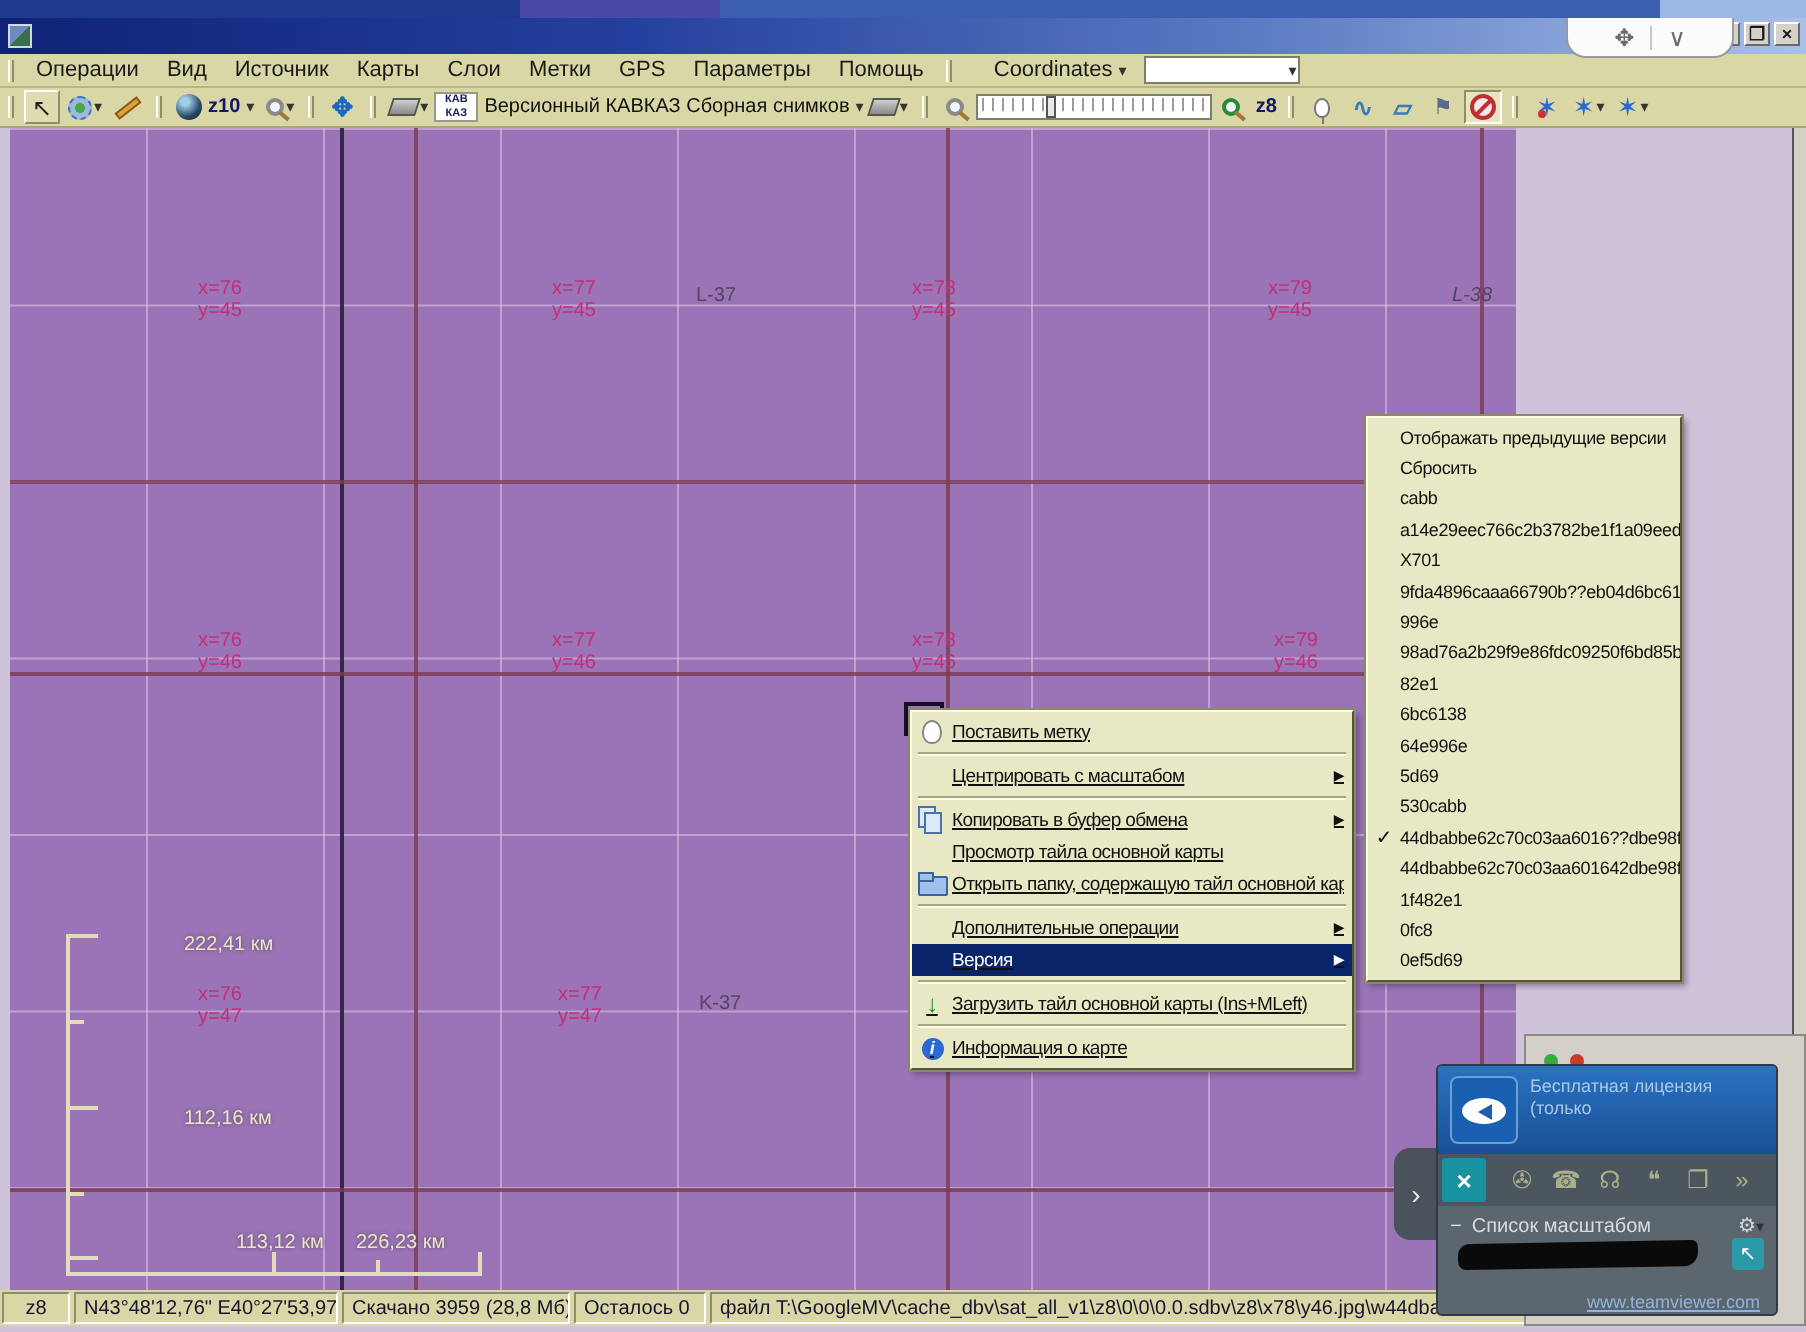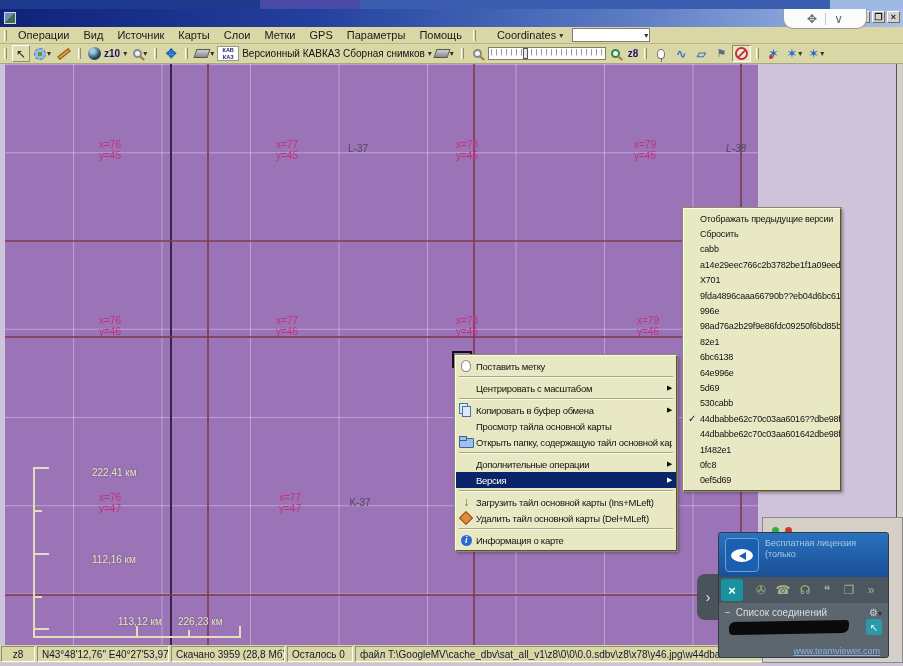--- a/index.html
+++ b/index.html
@@ -118,21 +118,21 @@
              border-left:2px solid #e2dcbc; }
   .ruler-v i { position:absolute; left:0; height:2px; background:#e2dcbc; }
   .ruler-h { position:absolute; left:28px; top:564px; width:208px; height:10px;
              border-bottom:2px solid #e2dcbc; }
   .ruler-h i { position:absolute; bottom:0; width:2px; background:#e2dcbc; }
 
   
   .ctxmenu { position:absolute; left:455px; top:355px; width:222px; background:#e9e8c4;
              border:1px solid; border-color:#fbfbe8 #55543a #55543a #fbfbe8;
              outline:1px solid #8a8968; box-shadow:2px 2px 3px rgba(30,20,40,.4);
-             padding:2px 0; z-index:30; font-size:9.5px; letter-spacing:-0.3px; color:#111; }
+             padding:2px 0; z-index:30; font-size:9.5px; letter-spacing:-0.3px; color:#111;text-decoration:underline; }
   .cm-row { height:16px; display:flex; align-items:center; padding-right:4px; }
   .cm-row.sel { background:#0a246a; color:#fff; }
   .cm-ico { width:20px; flex:0 0 auto; display:flex; align-items:center; justify-content:center;
             position:relative; height:14px; }
   .cm-label { white-space:nowrap; overflow:hidden; flex:1; }
   .cm-arrow { font-size:7px; margin-left:4px; }
   .cm-sep { height:2px; border-top:1px solid #a8a784; border-bottom:1px solid #fbfbe8;
             margin:2px 3px; }
   .ico-pin { }
   .ico-pin::before { content:""; width:8px; height:10px; background:#fdfdfd; border:1px solid #888;
@@ -458,24 +458,20 @@
       <div class="cm-row sel">
         <span class="cm-ico"></span>
         <span class="cm-label">Версия</span>
         <span class="cm-arrow">▶</span>
       </div>
       <div class="cm-sep"></div>
       <div class="cm-row">
         <span class="cm-ico ico-download"></span>
         <span class="cm-label">Загрузить тайл основной карты (Ins+MLeft)</span>
       </div>
-      <div class="cm-row">
-        <span class="cm-ico ico-delete"></span>
-        <span class="cm-label">Удалить тайл основной карты (Del+MLeft)</span>
-      </div>
       <div class="cm-sep"></div>
       <div class="cm-row">
         <span class="cm-ico ico-info"></span>
         <span class="cm-label">Информация о карте</span>
       </div>
     </div>
 
   <div class="versmenu">
       <div class="vm-row">
         <span class="vm-check"></span>
@@ -581,21 +577,21 @@
       <span class="tv-ic">✇</span>
       <span class="tv-ic">☎</span>
       <span class="tv-ic">☊</span>
       <span class="tv-ic">❝</span>
       <span class="tv-ic">❐</span>
       <span class="tv-ic">»</span>
     </div>
     <div class="tv-body">
       <div class="tv-conn-row">
         <span>−</span>
-        <span>Список соединений</span>
+        <span>Список масштабом</span>
         <span class="gear"><span>⚙</span><span class="dd">▾</span></span>
       </div>
       <div class="scribble"></div>
       <div class="tv-cursor-btn">
           <span>↖</span>
         </div>
       <div class="tv-link">www.teamviewer.com</div>
     </div>
   </div>
 

